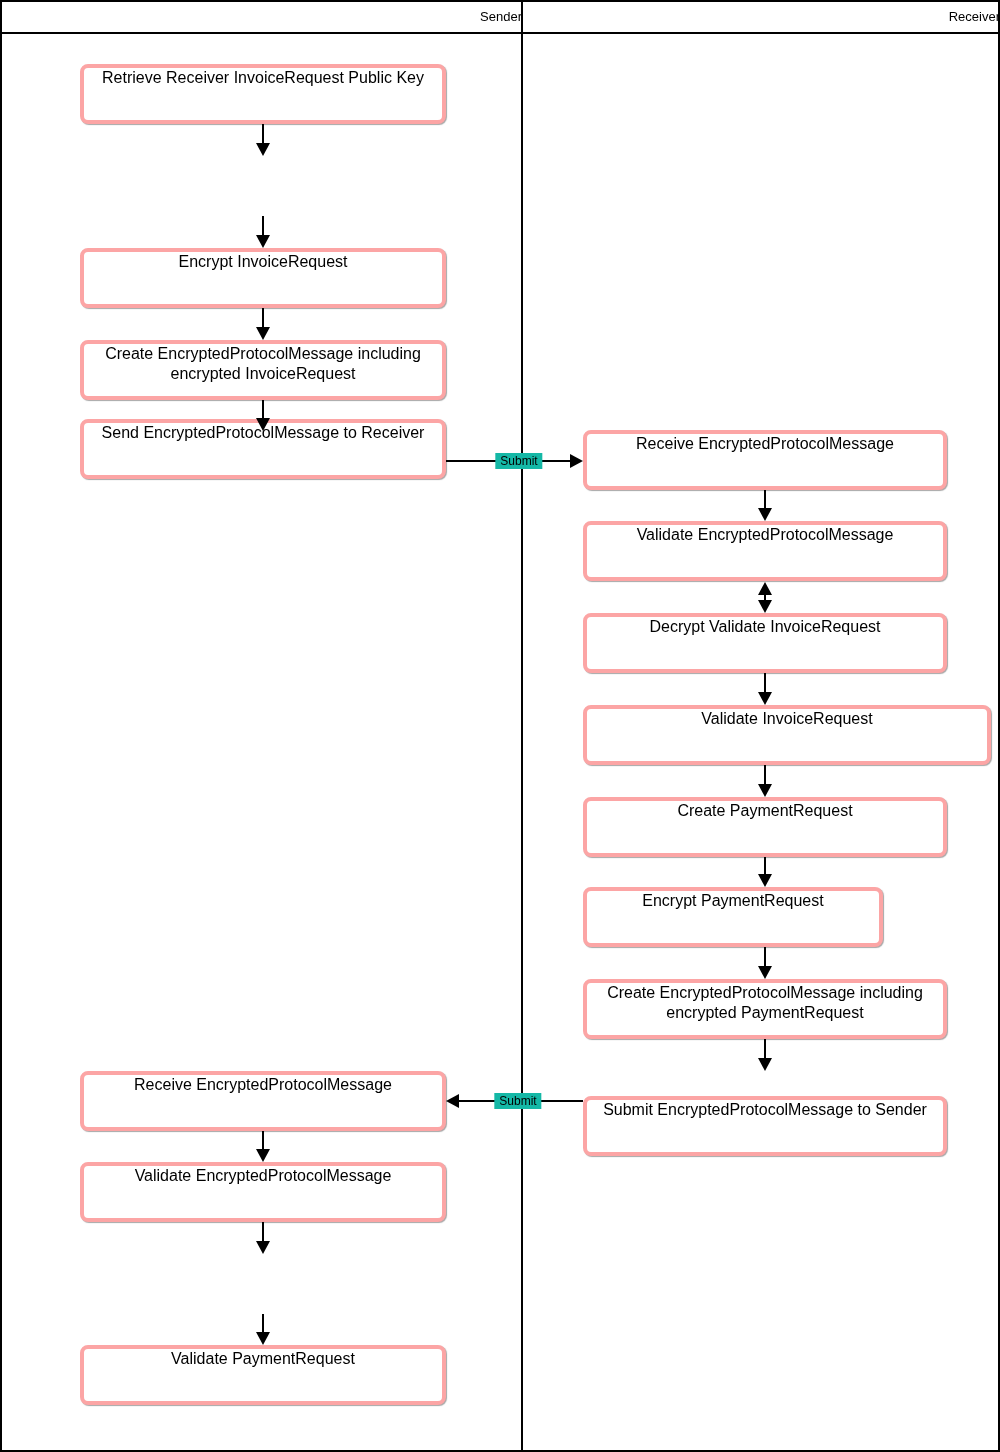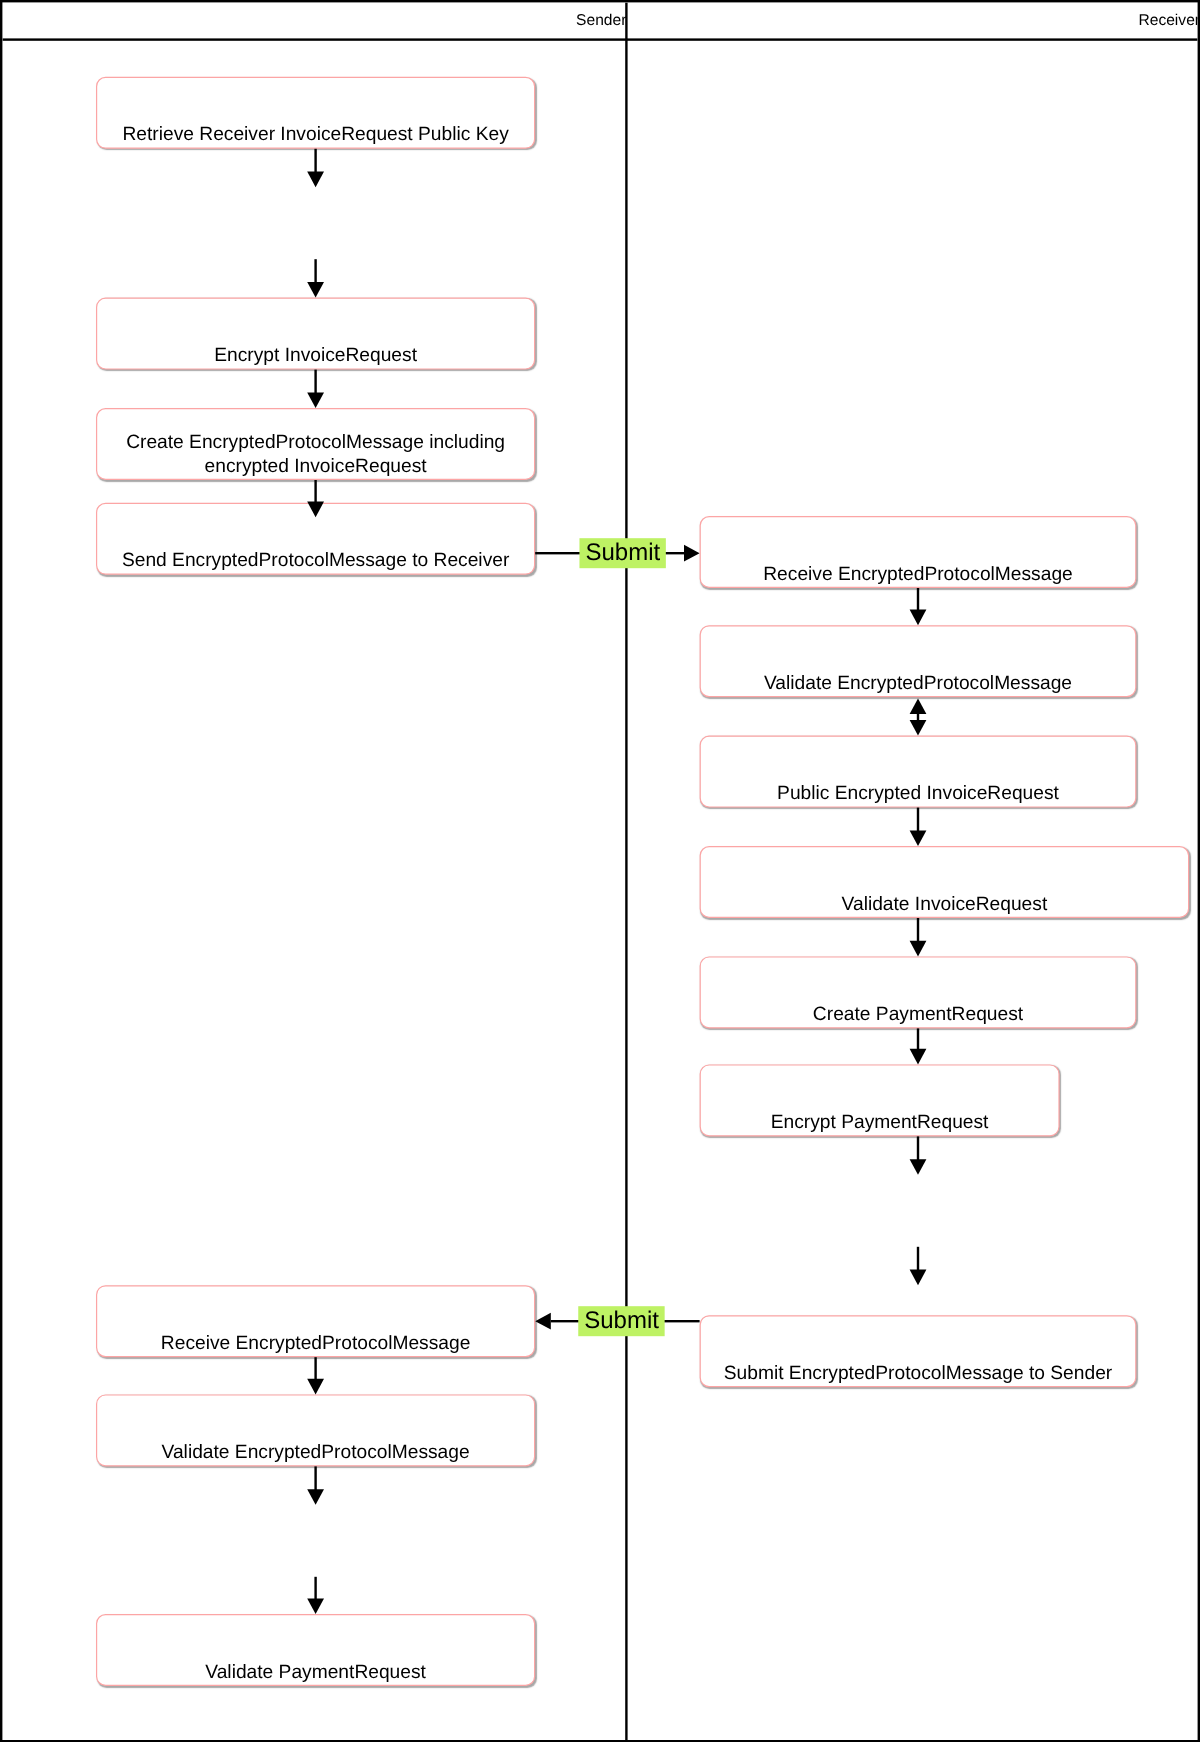--- a/index.html
+++ b/index.html
@@ -9,35 +9,35 @@
     font-family:"Liberation Sans", sans-serif;color:#000;overflow:hidden;
   }
   .divider{position:absolute;width:2px;background:#000;top:0;height:1452px;}
   .header-underline{position:absolute;left:0;top:30px;width:100%;height:2px;background:#000;}
   .lane-title{
     position:absolute;top:0;height:30px;line-height:30px;
     text-align:right;font-size:13px;
   }
   .node{
     position:absolute;height:60px;background:#fff;
-    border:1px solid #fca5a5;border-radius:8px;box-sizing:border-box;
-    display:flex;align-items:flex-end;justify-content:center;
+    border:4px solid #fca5a5;border-radius:8px;box-sizing:border-box;
+    display:flex;align-items:flex-start;justify-content:center;
     text-align:center;font-size:16px;line-height:1.25;padding:0 0;
     box-shadow:1px 1px 1px rgba(0,0,0,0.35);
   }
   .vline{position:absolute;width:2px;background:#000;}
   .hline{position:absolute;height:2px;background:#000;}
   .arr{position:absolute;width:0;height:0;}
   .arr-down{border-left:7px solid transparent;border-right:7px solid transparent;border-top:13px solid #000;}
   .arr-up{border-left:7px solid transparent;border-right:7px solid transparent;border-bottom:13px solid #000;}
   .arr-right{border-top:7px solid transparent;border-bottom:7px solid transparent;border-left:13px solid #000;}
   .arr-left{border-top:7px solid transparent;border-bottom:7px solid transparent;border-right:13px solid #000;}
   .flow-label{
     position:absolute;transform:translate(-50%,-50%);
-    background:#bef264;padding:1px 5px;font-size:20px;z-index:5;white-space:nowrap;
+    background:#14b8a6;padding:1px 5px;font-size:12px;z-index:5;white-space:nowrap;
   }
 </style>
 </head>
 <body>
 
 <div id="canvas">
 
   <div class="lane-title" style="left:0;width:520px">Sender</div>
   <div class="lane-title" style="left:520px;width:478px">Receiver</div>
   <div class="header-underline"></div>
@@ -69,30 +69,33 @@
   <div class="arr arr-right" style="left:568px;top:452px"></div>
   <div class="flow-label" style="left:517px;top:459px">Submit</div>
 
   <div class="node" style="left:581px;top:428px;width:364px">
       <span>Receive EncryptedProtocolMessage</span>
     </div>
   <div class="node" style="left:581px;top:519px;width:364px">
       <span>Validate EncryptedProtocolMessage</span>
     </div>
   <div class="node" style="left:581px;top:611px;width:364px">
-      <span>Public Encrypted InvoiceRequest</span>
+      <span>Decrypt Validate InvoiceRequest</span>
     </div>
   <div class="node" style="left:581px;top:703px;width:408px">
       <span>Validate InvoiceRequest</span>
     </div>
   <div class="node" style="left:581px;top:795px;width:364px">
       <span>Create PaymentRequest</span>
     </div>
   <div class="node" style="left:581px;top:885px;width:300px">
       <span>Encrypt PaymentRequest</span>
+    </div>
+  <div class="node" style="left:581px;top:977px;width:364px">
+      <span>Create EncryptedProtocolMessage including encrypted PaymentRequest</span>
     </div>
   <div class="node" style="left:581px;top:1094px;width:364px">
       <span>Submit EncryptedProtocolMessage to Sender</span>
     </div>
 
   <div class="vline" style="left:762px;top:488px;height:20px"></div>
   <div class="arr arr-down" style="left:756px;top:506px"></div>
 
   <div class="arr arr-up" style="left:756px;top:580px"></div>
   <div class="vline" style="left:762px;top:590px;height:11px"></div>

